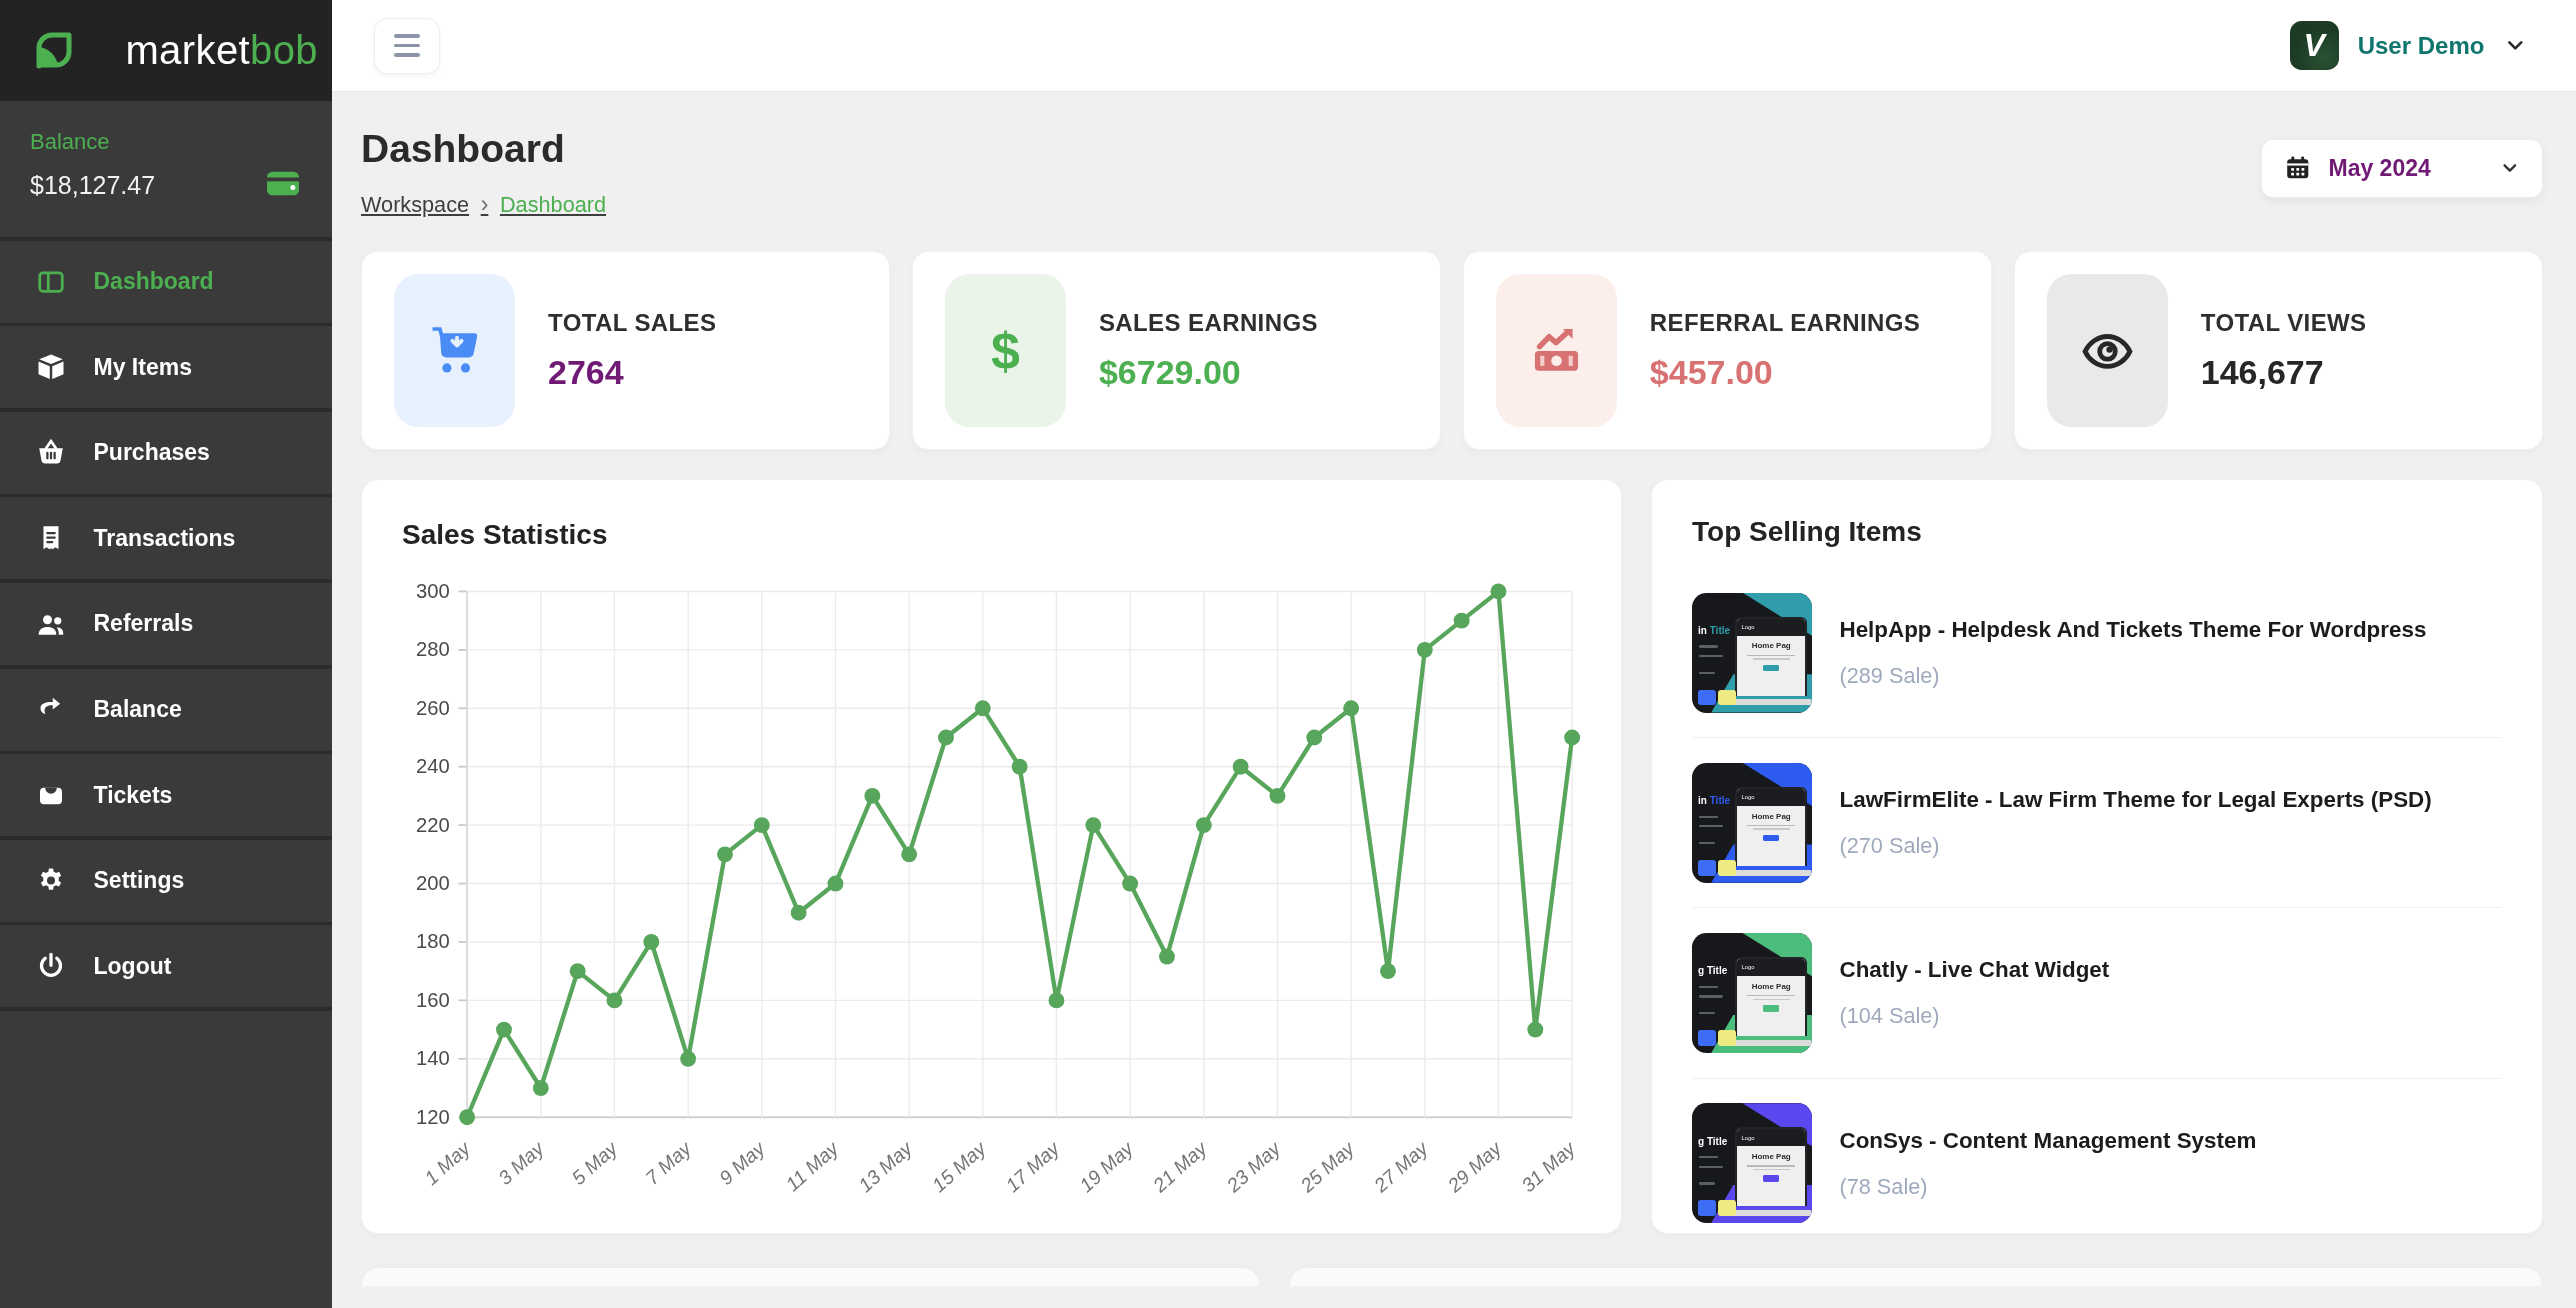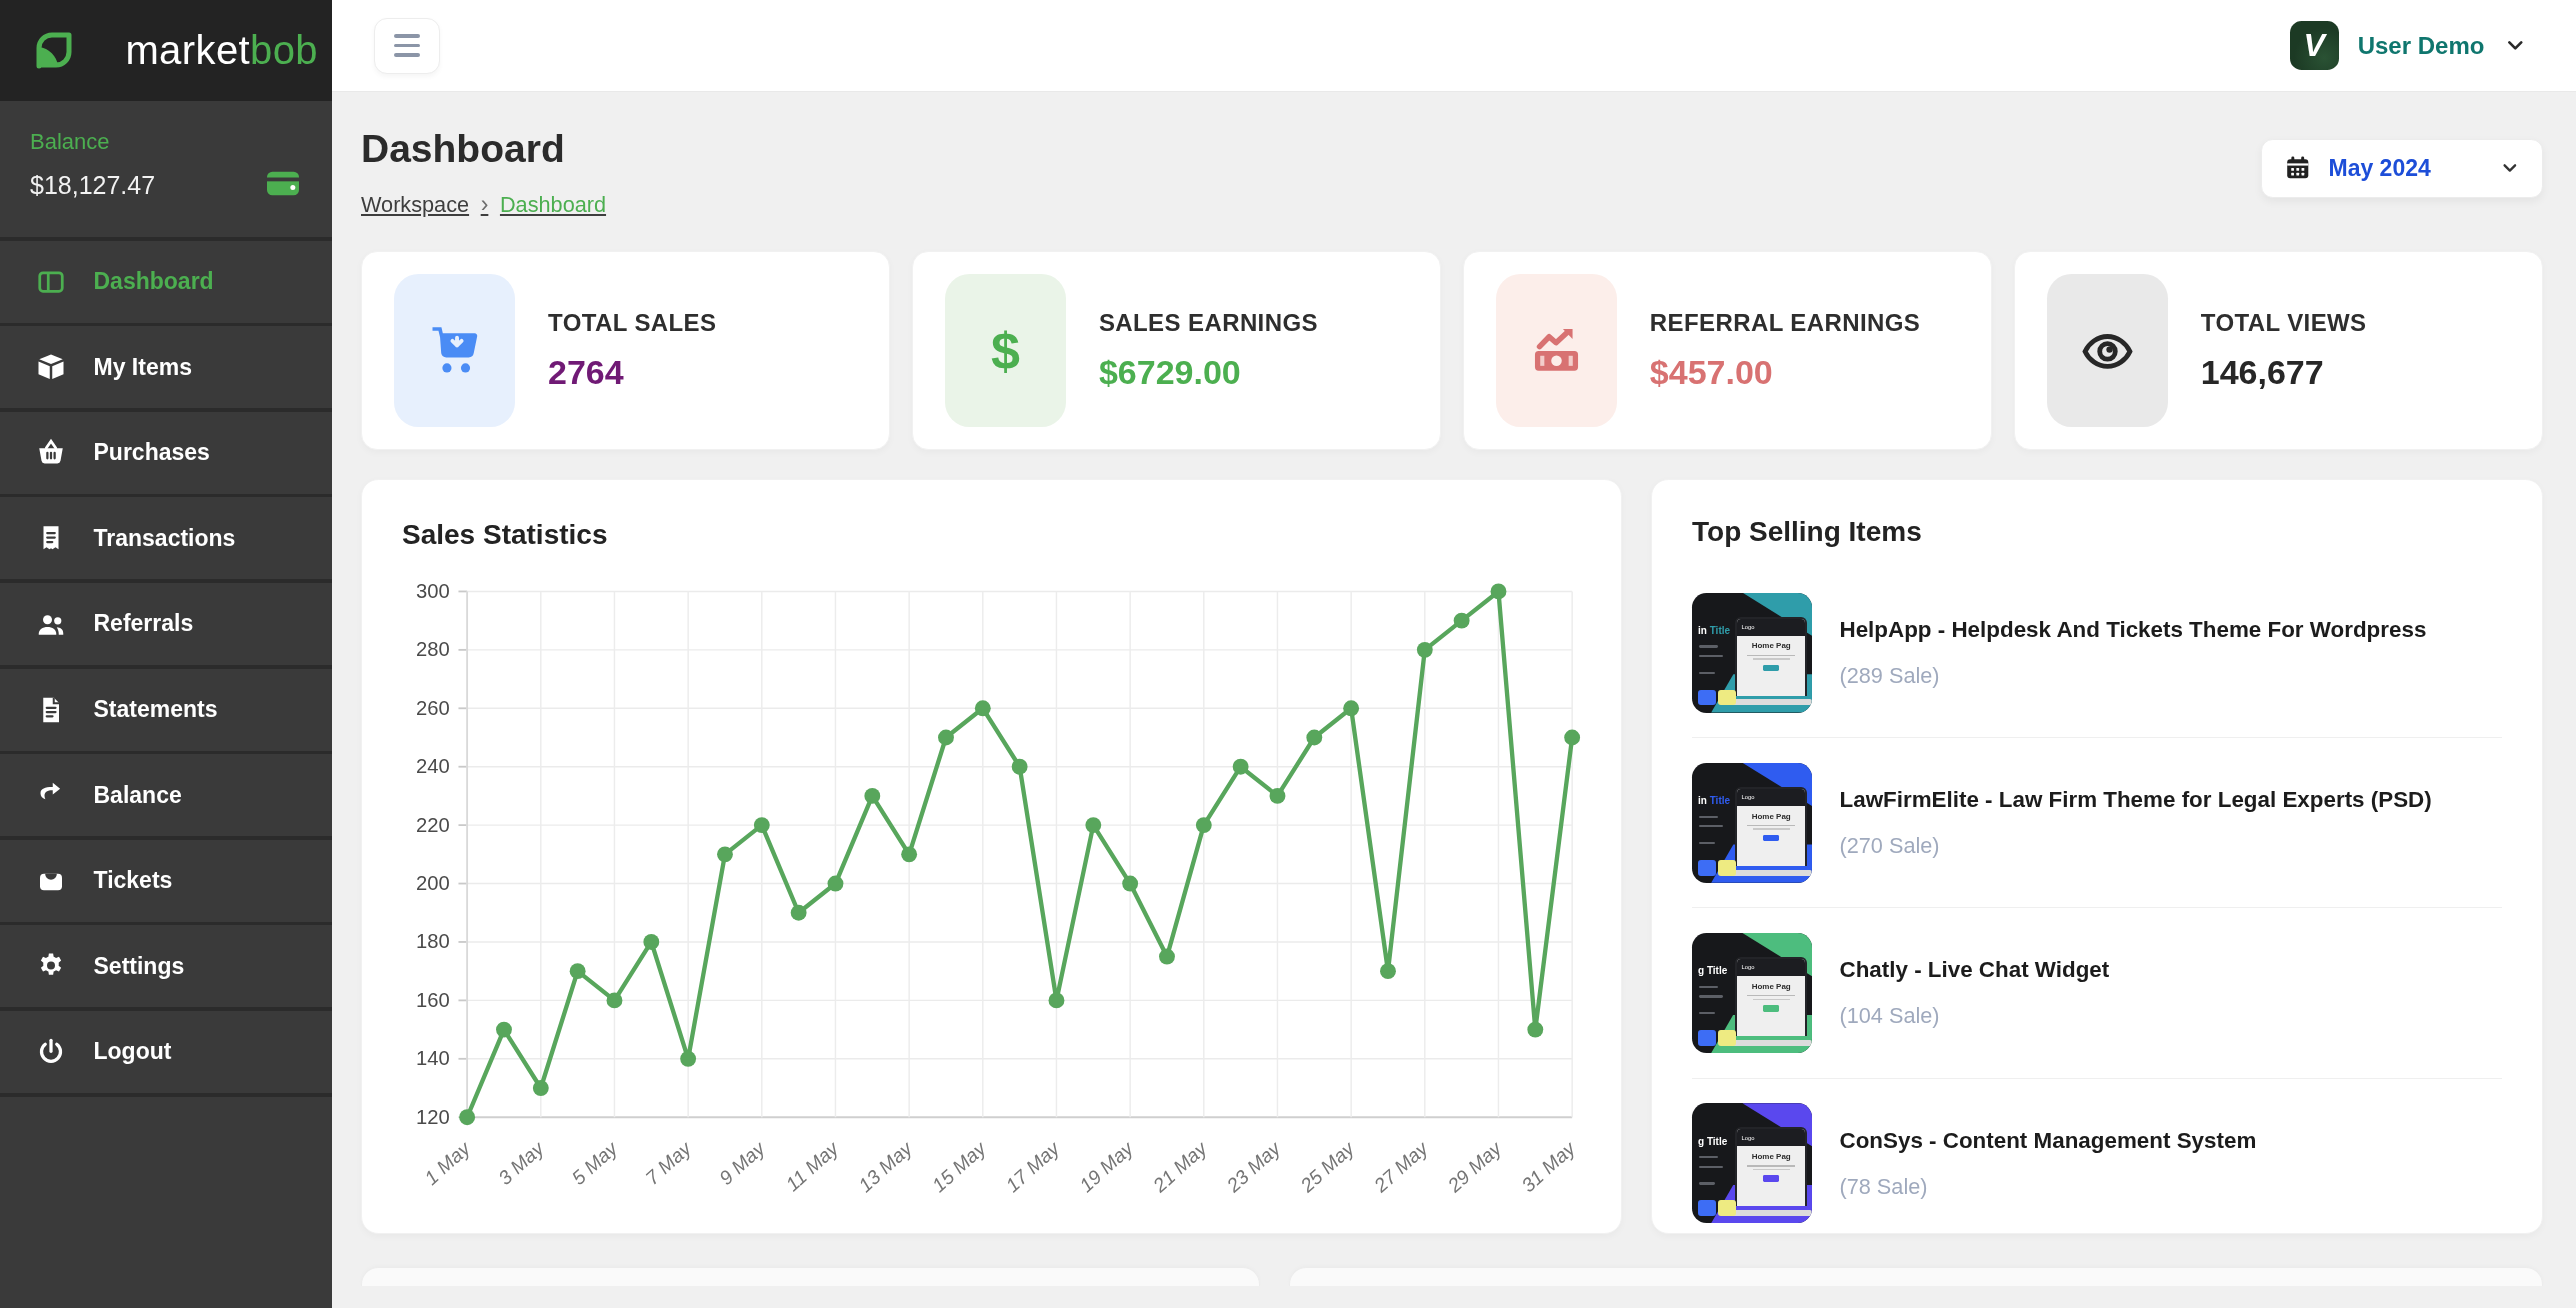--- a/index.html
+++ b/index.html
@@ -39,21 +39,21 @@
   .content { flex: 1; padding: 0 33px 0 29px; overflow: hidden; }
 
   .page-head { margin-top: 35px; display: flex; justify-content: space-between; align-items: flex-start; }
   .page-title { font-size: 39px; font-weight: 700; color: #2b2b2b; }
   .breadcrumb { margin-top: 20px; font-size: 21.7px; color: #3e3e3e; display: flex; gap: 11.6px; align-items: center; text-decoration: underline; }
   .breadcrumb .sep { color: #6e6e6e; font-size: 23px; }
   .breadcrumb .current { color: #4caf50; }
   .date-btn { margin-top: 11.6px; width: 282px; height: 59px; background: #fff; border: 1.4px solid #ececec; border-radius: 11.6px; box-shadow: 0 3.6px 8.7px rgba(0,0,0,.05); display: flex; align-items: center; padding: 0 21.7px; gap: 17.3px; cursor: pointer; }
   .date-btn .cal { width: 27.5px; height: 27.5px; color: #212121; }
   .date-btn .cal svg { width: 100%; height: 100%; display: block; }
-  .date-btn .dlabel { font-size: 23px; font-weight: 700; color: #1d4ed8; }
+  .date-btn .dlabel { font-size: 23px; font-weight: 700; color: #701a75; }
   .date-btn .chev { margin-left: auto; width: 21.7px; height: 21.7px; color: #333; }
 
   
   .stats-row { margin-top: 33px; display: flex; gap: 21.7px; }
   .stat-card { flex: 1; height: 199px; background: #ffffff; border: 0.7px solid #f1f1f1; border-radius: 16px; box-shadow: 0 2.2px 7.2px rgba(0,0,0,.03); display: flex; align-items: center; padding-left: 32px; gap: 33px; }
   .stat-icon { width: 121px; height: 153px; border-radius: 24.6px; display: flex; align-items: center; justify-content: center; flex: 0 0 121px; }
   .stat-icon svg { width: 55px; height: 55px; }
   .stat-icon .dollar-glyph { font-size: 52px; font-weight: 600; }
   .stat-label { font-size: 24px; font-weight: 600; color: #2e2e2e; letter-spacing: 0.4px; }
   .stat-value { font-size: 34px; font-weight: 700; margin-top: 16px; }
@@ -164,30 +164,20 @@
         <div class="mitem">
           <span class="micon">
             <svg viewBox="0 0 24 24" fill="currentColor">
               <circle cx="9.2" cy="8.6" r="3.6"></circle>
               <path d="M2.2 19.8c0-3.3 3.1-5.4 7-5.4s7 2.1 7 5.4v.8h-14z"></path>
               <circle cx="17.4" cy="9.4" r="2.9"></circle>
               <path d="M16.6 14.6c3.2.1 5.2 2 5.2 4.7v1.3h-3.6c.1-2.3-.5-4.3-1.6-6z"></path>
             </svg>
           </span>
           <span class="mlabel">Referrals</span>
-        </div>
-        <div class="mitem">
-          <span class="micon">
-            <svg viewBox="0 0 24 24">
-              <path fill="currentColor" d="M5.8 2.2h8.6l4 4.2v15.4H5.8z"></path>
-              <path d="M14.2 2.2v4.4h4.2" fill="none" stroke="#3a3a3a" stroke-width="1.6"></path>
-              <path d="M8.6 10.2h7M8.6 13.6h7M8.6 17h4.6" stroke="#3a3a3a" stroke-width="1.8" stroke-linecap="round"></path>
-            </svg>
-          </span>
-          <span class="mlabel">Statements</span>
         </div>
         <div class="mitem">
           <span class="micon">
             <svg viewBox="0 0 24 24">
               <path fill="currentColor" d="M13.4 5.6V2.2l5.9 4.7-5.9 4.7V8.2c-3.8-.1-6.6 1.2-6.6 4.4 0 1 .3 1.9.7 2.7-2.6-.7-3.9-2.5-3.9-4.8 0-3.6 4-5 9.8-4.9z"></path>
             </svg>
           </span>
           <span class="mlabel">Balance</span>
         </div>
         <div class="mitem">

